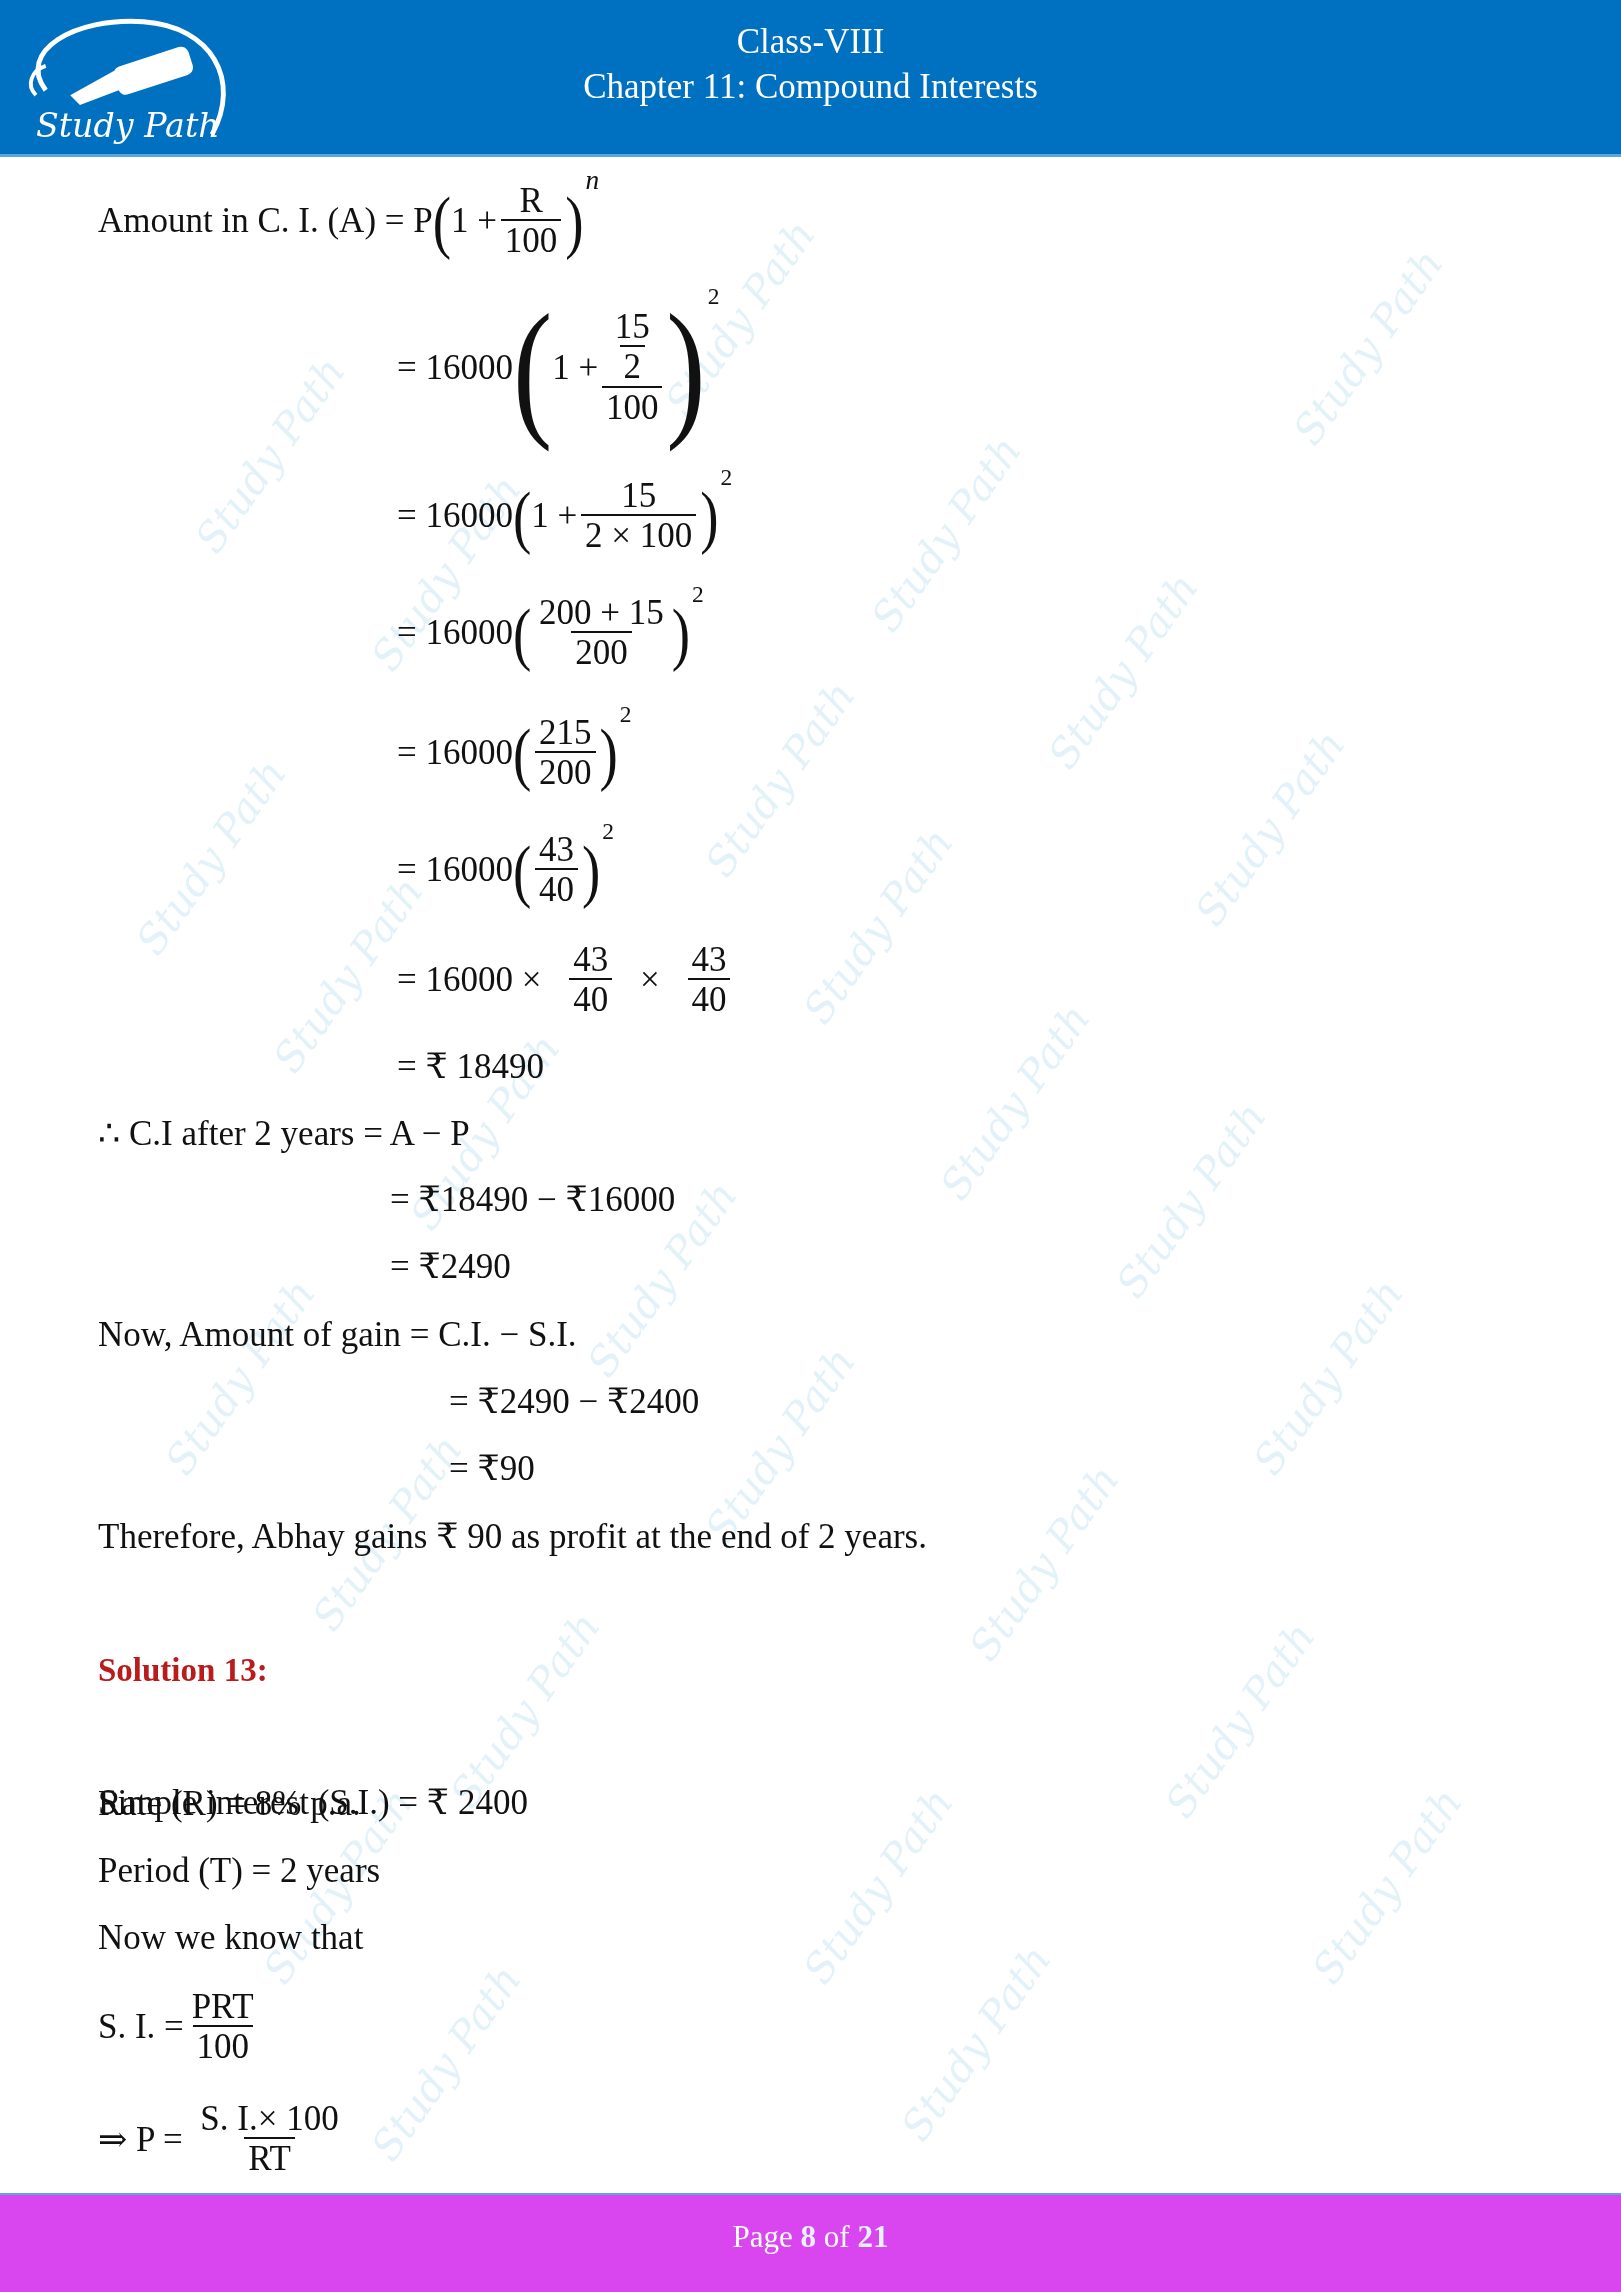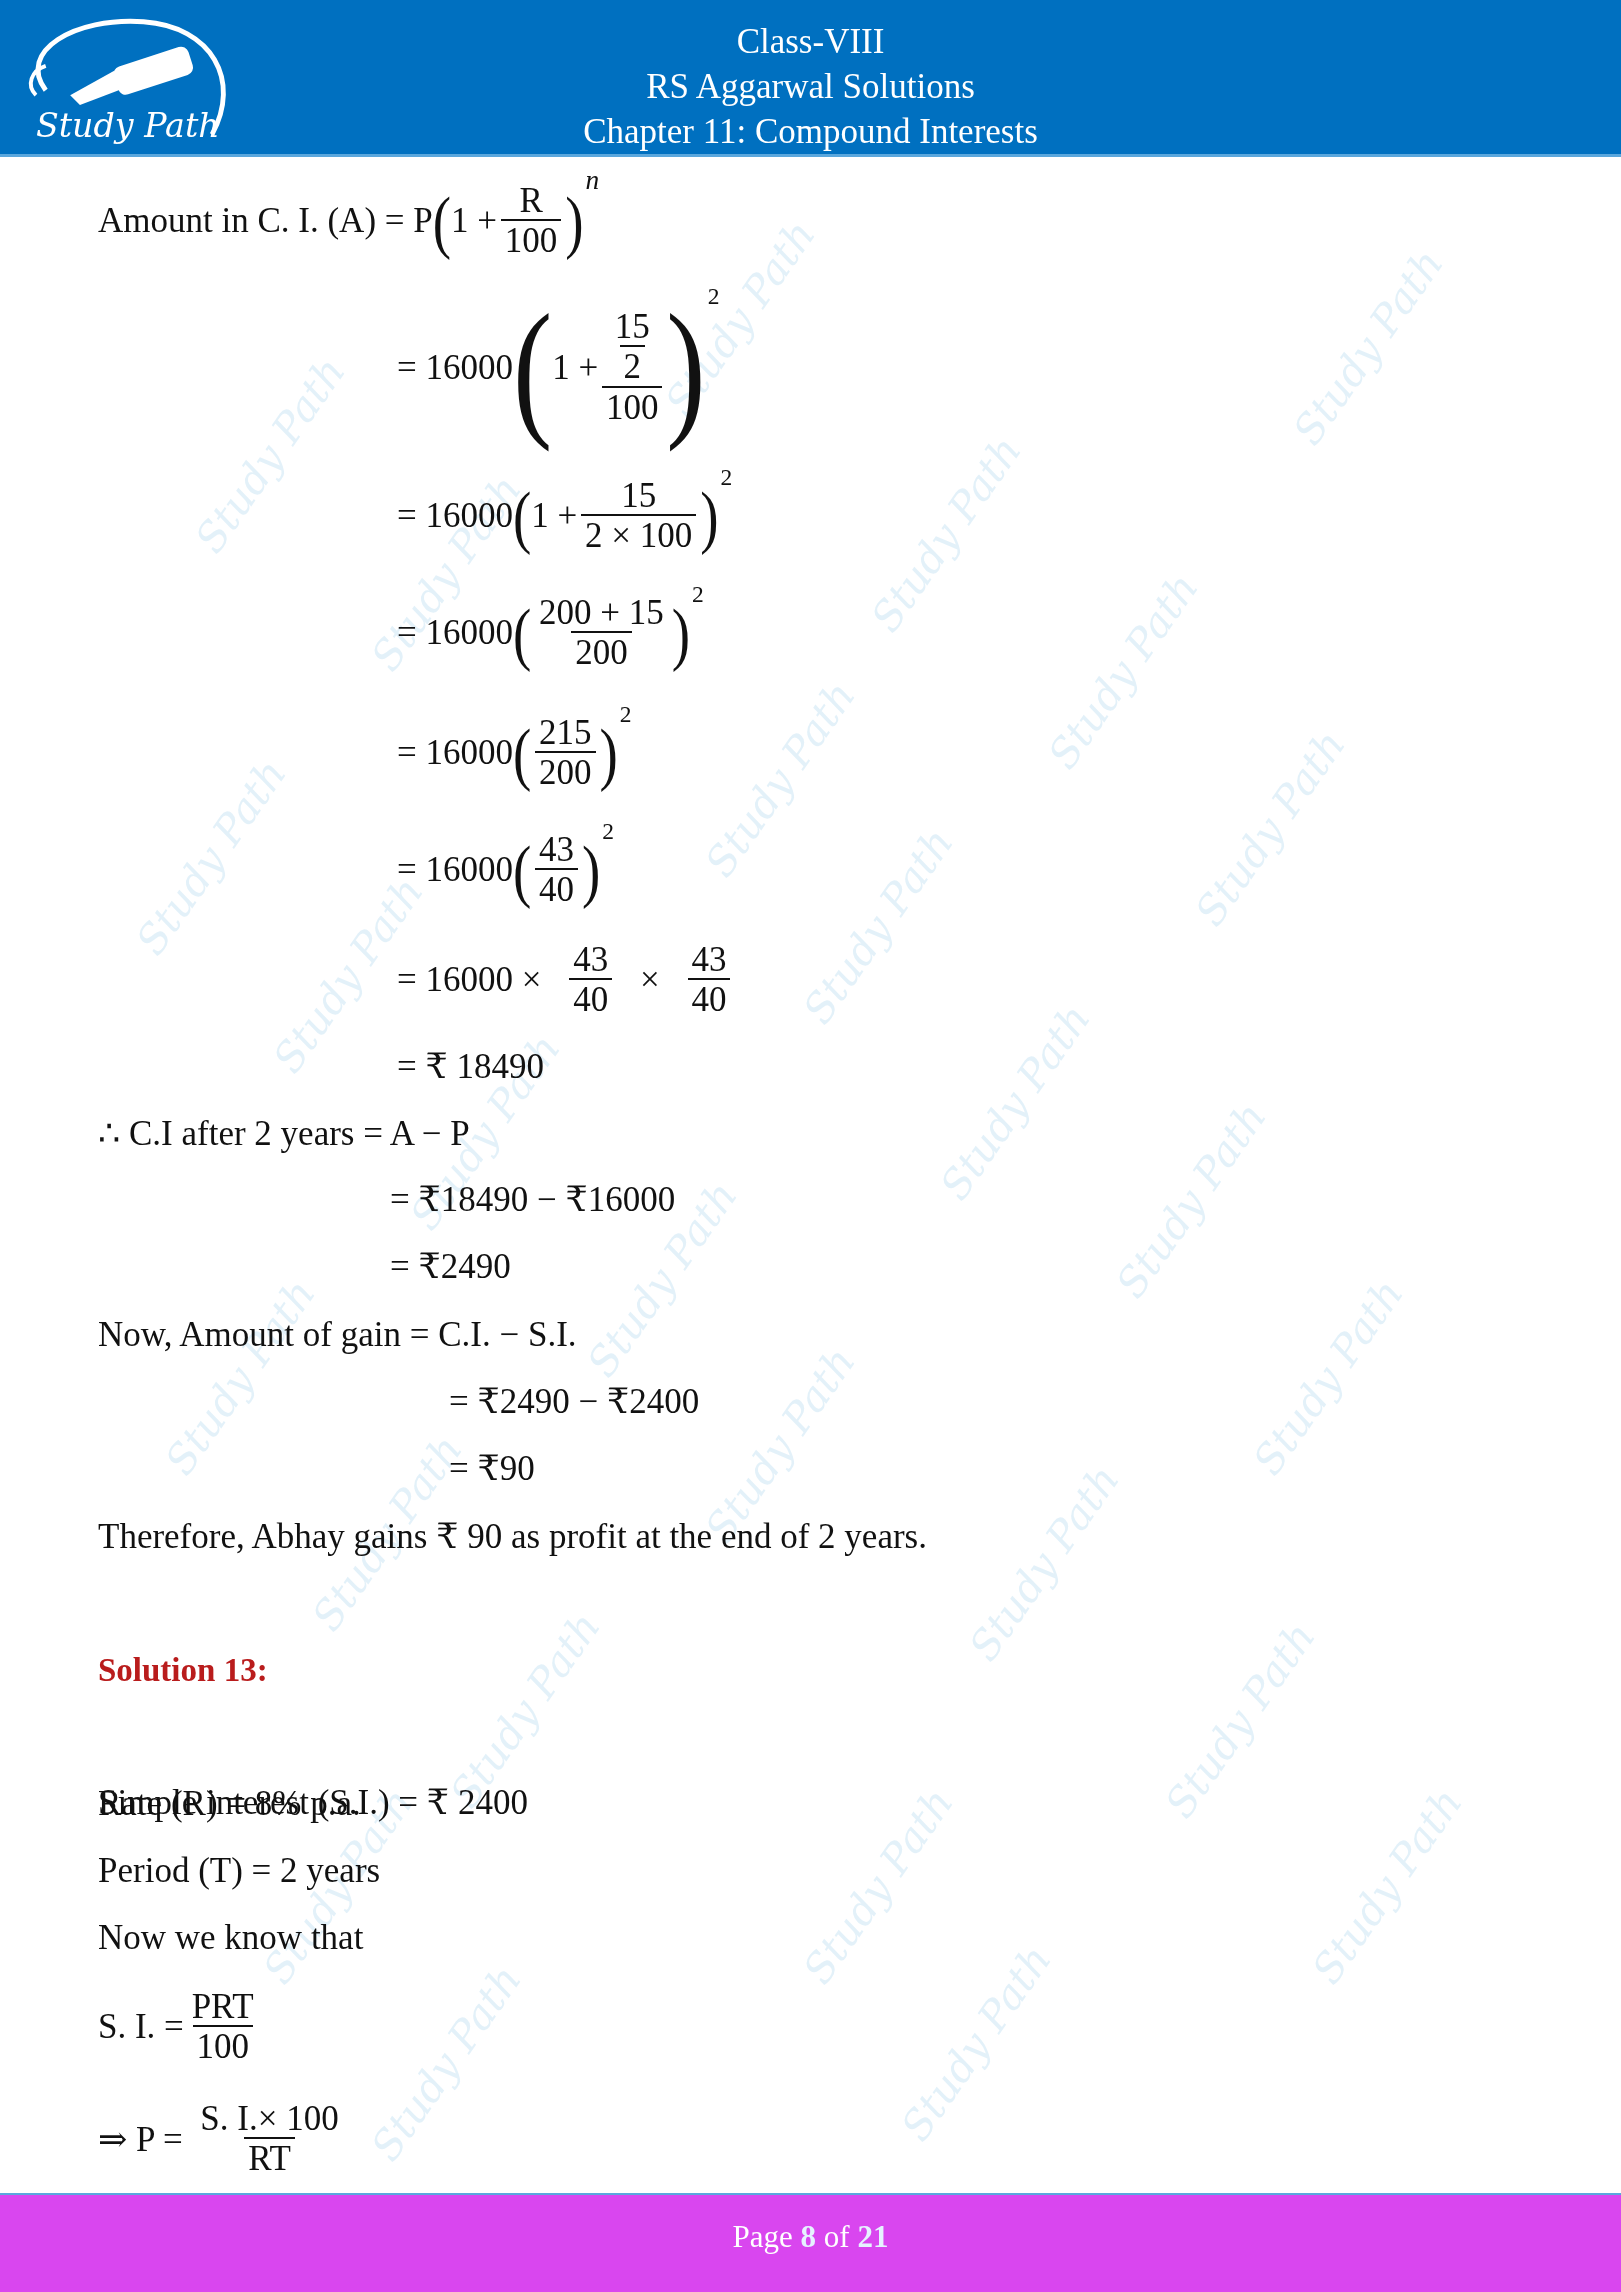--- a/index.html
+++ b/index.html
@@ -50,21 +50,20 @@
 <div class="header">
   <svg class="logo" viewBox="0 0 220 140">
     <path d="M30 80 C 0 40, 60 5, 130 10 C 200 15, 230 70, 200 125" fill="none" stroke="#fff" stroke-width="5"></path>
     <path d="M20 85 C 10 75, 15 60, 30 55" fill="none" stroke="#fff" stroke-width="4"></path>
     <polygon points="55,85 100,60 110,78 65,95" fill="#fff"></polygon>
     <rect x="100" y="45" width="80" height="30" rx="8" fill="#fff" transform="rotate(-18 140 60)"></rect>
     <text x="20" y="128" fill="#fff" font-family="DejaVu Serif, serif" font-style="italic" font-size="34">Study Path</text>
   </svg>
   <div class="header-text">
     <div>Class-VIII</div>
-    <div>RS Aggarwal Solutions</div>
     <div>Chapter 11: Compound Interests</div>
   </div>
 </div>
 
 <div>
   <div class="watermark" style="left:157px;top:431px;">Study Path</div>
   <div class="watermark" style="left:627px;top:294px;">Study Path</div>
   <div class="watermark" style="left:1255px;top:323px;">Study Path</div>
   <div class="watermark" style="left:833px;top:510px;">Study Path</div>
   <div class="watermark" style="left:333px;top:549px;">Study Path</div>

